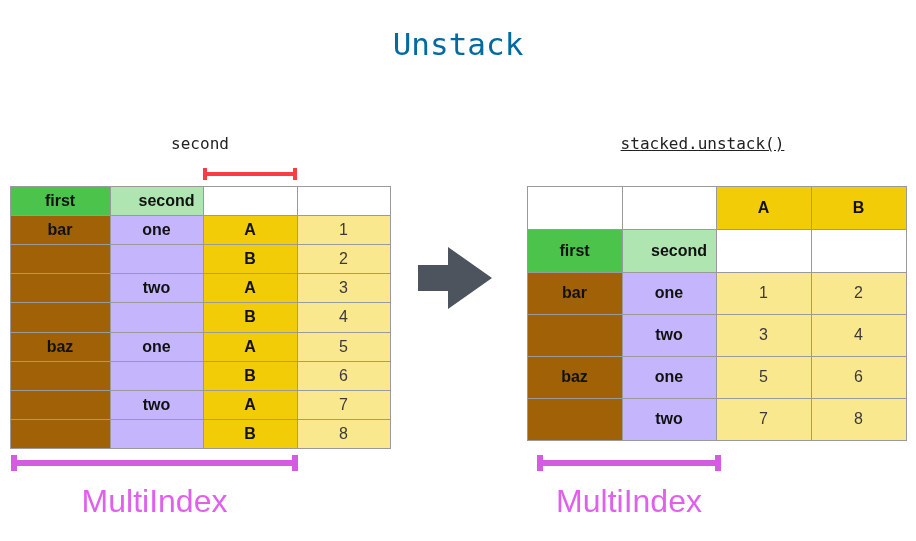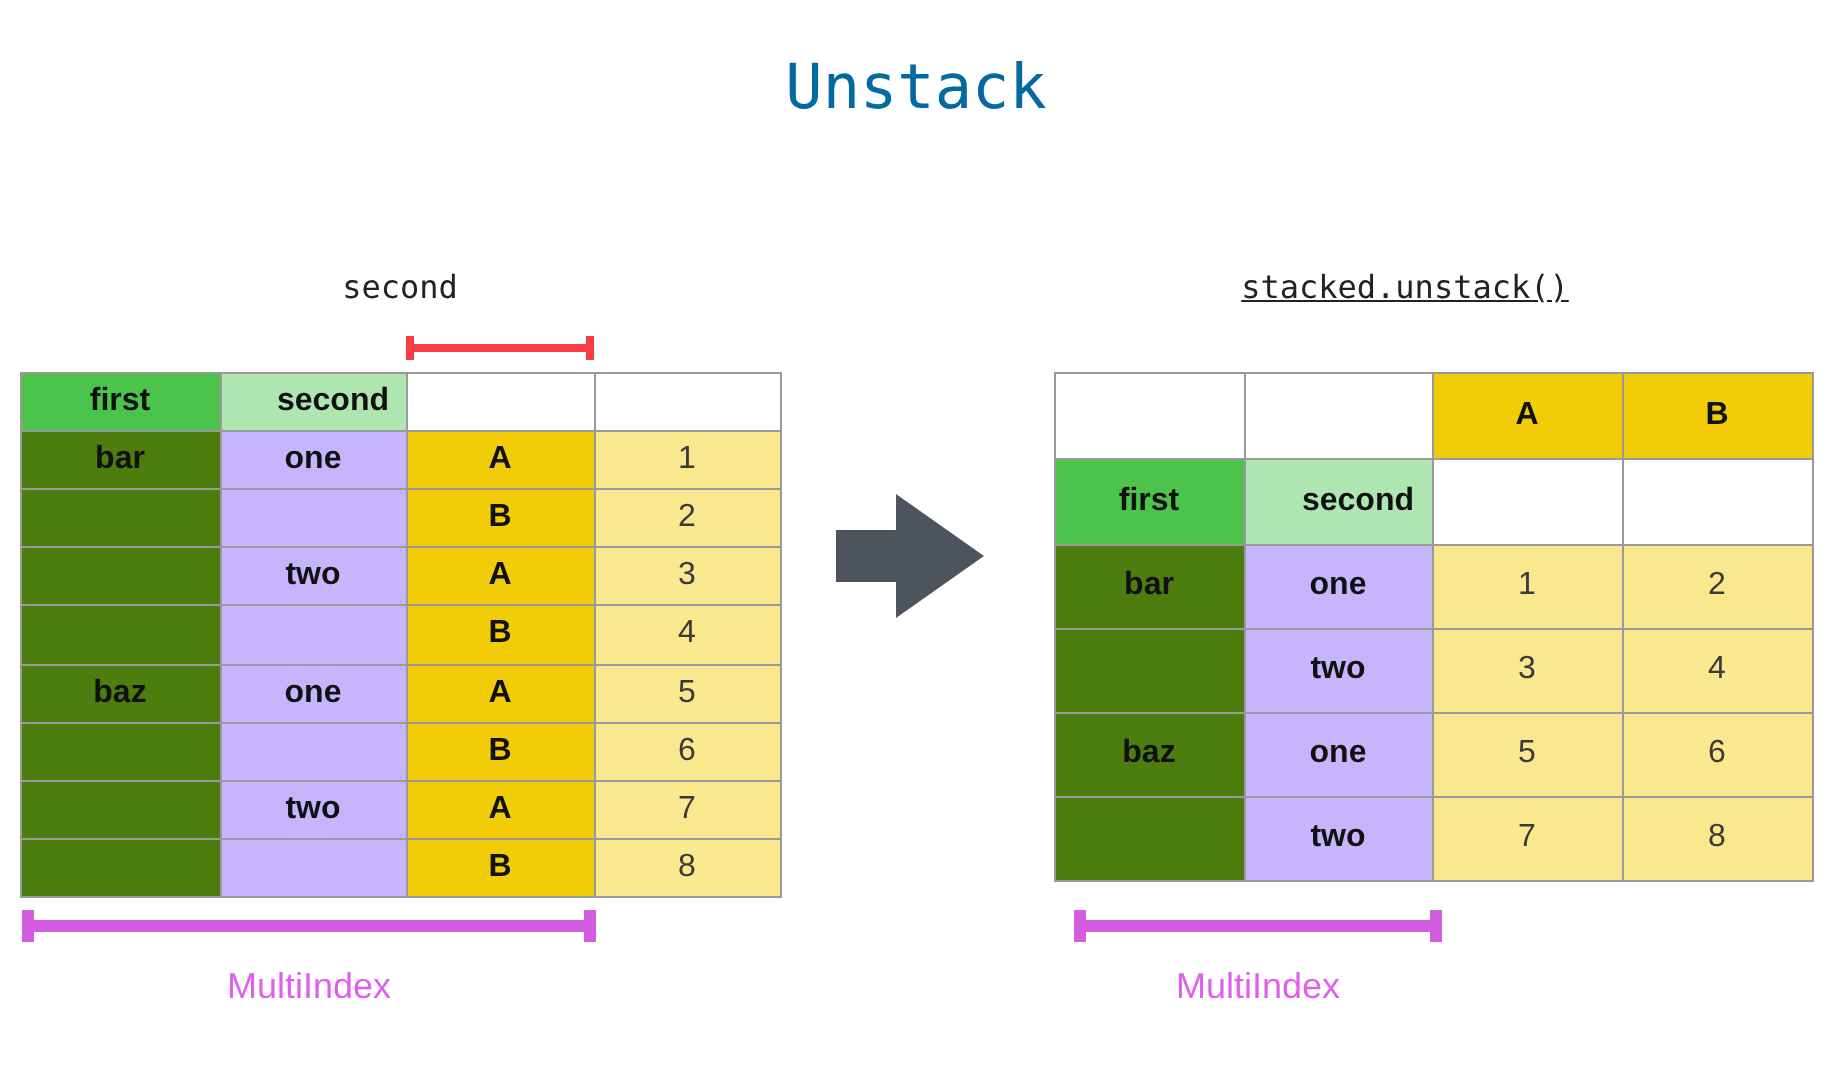--- a/index.html
+++ b/index.html
@@ -56,21 +56,21 @@
     justify-content: center;
     font-size: 16px;
     line-height: 1;
     color: #111111;
     overflow: hidden;
     text-align: right;
   }
   .c-white  { background: #ffffff; }
   .c-green  { background: #4CC44C; font-weight: bold; }
   .c-lgreen { background: #AEE5B0; font-weight: bold; padding-left: 20px; }
-  .c-blue   { background: #4d7c0f; font-weight: bold; }
+  .c-blue   { background: #a16207; font-weight: bold; }
   .c-lblue  { background: #c4b5fd; font-weight: bold; }
   .c-yellow { background: #F2CC06; font-weight: bold; }
   .c-lyellow{ background: #FAE88F; color: #3a3a3a; }
 
   #table-left {
     left: 10px;  top: 186px;
     width: 380px; height: 263px;
     grid-template-columns: 100px 93px 94px 93px;
     grid-template-rows: repeat(9, 1fr);
   }
@@ -110,21 +110,21 @@
   }
   .mi-bracket .tick-l { left: 0; }
   .mi-bracket .tick-r { right: 0; }
 
   #mi-bracket-left  { left: 11px;  top: 455px; width: 287px; }
   #mi-bracket-right { left: 537px; top: 455px; width: 184px; }
 
   .mi-label {
     position: absolute;
     font-family: "Liberation Sans", sans-serif;
-    font-size: 18px;
+    font-size: 32px;
     color: #E060EE;
     text-align: center;
     white-space: nowrap;
   }
   #mi-label-left  { left: 11px;  top: 483px; width: 287px; }
   #mi-label-right { left: 537px; top: 483px; width: 184px; }
 
   
   #arrow { position: absolute; left: 418px; top: 247px; width: 74px; height: 62px; }
 </style>

